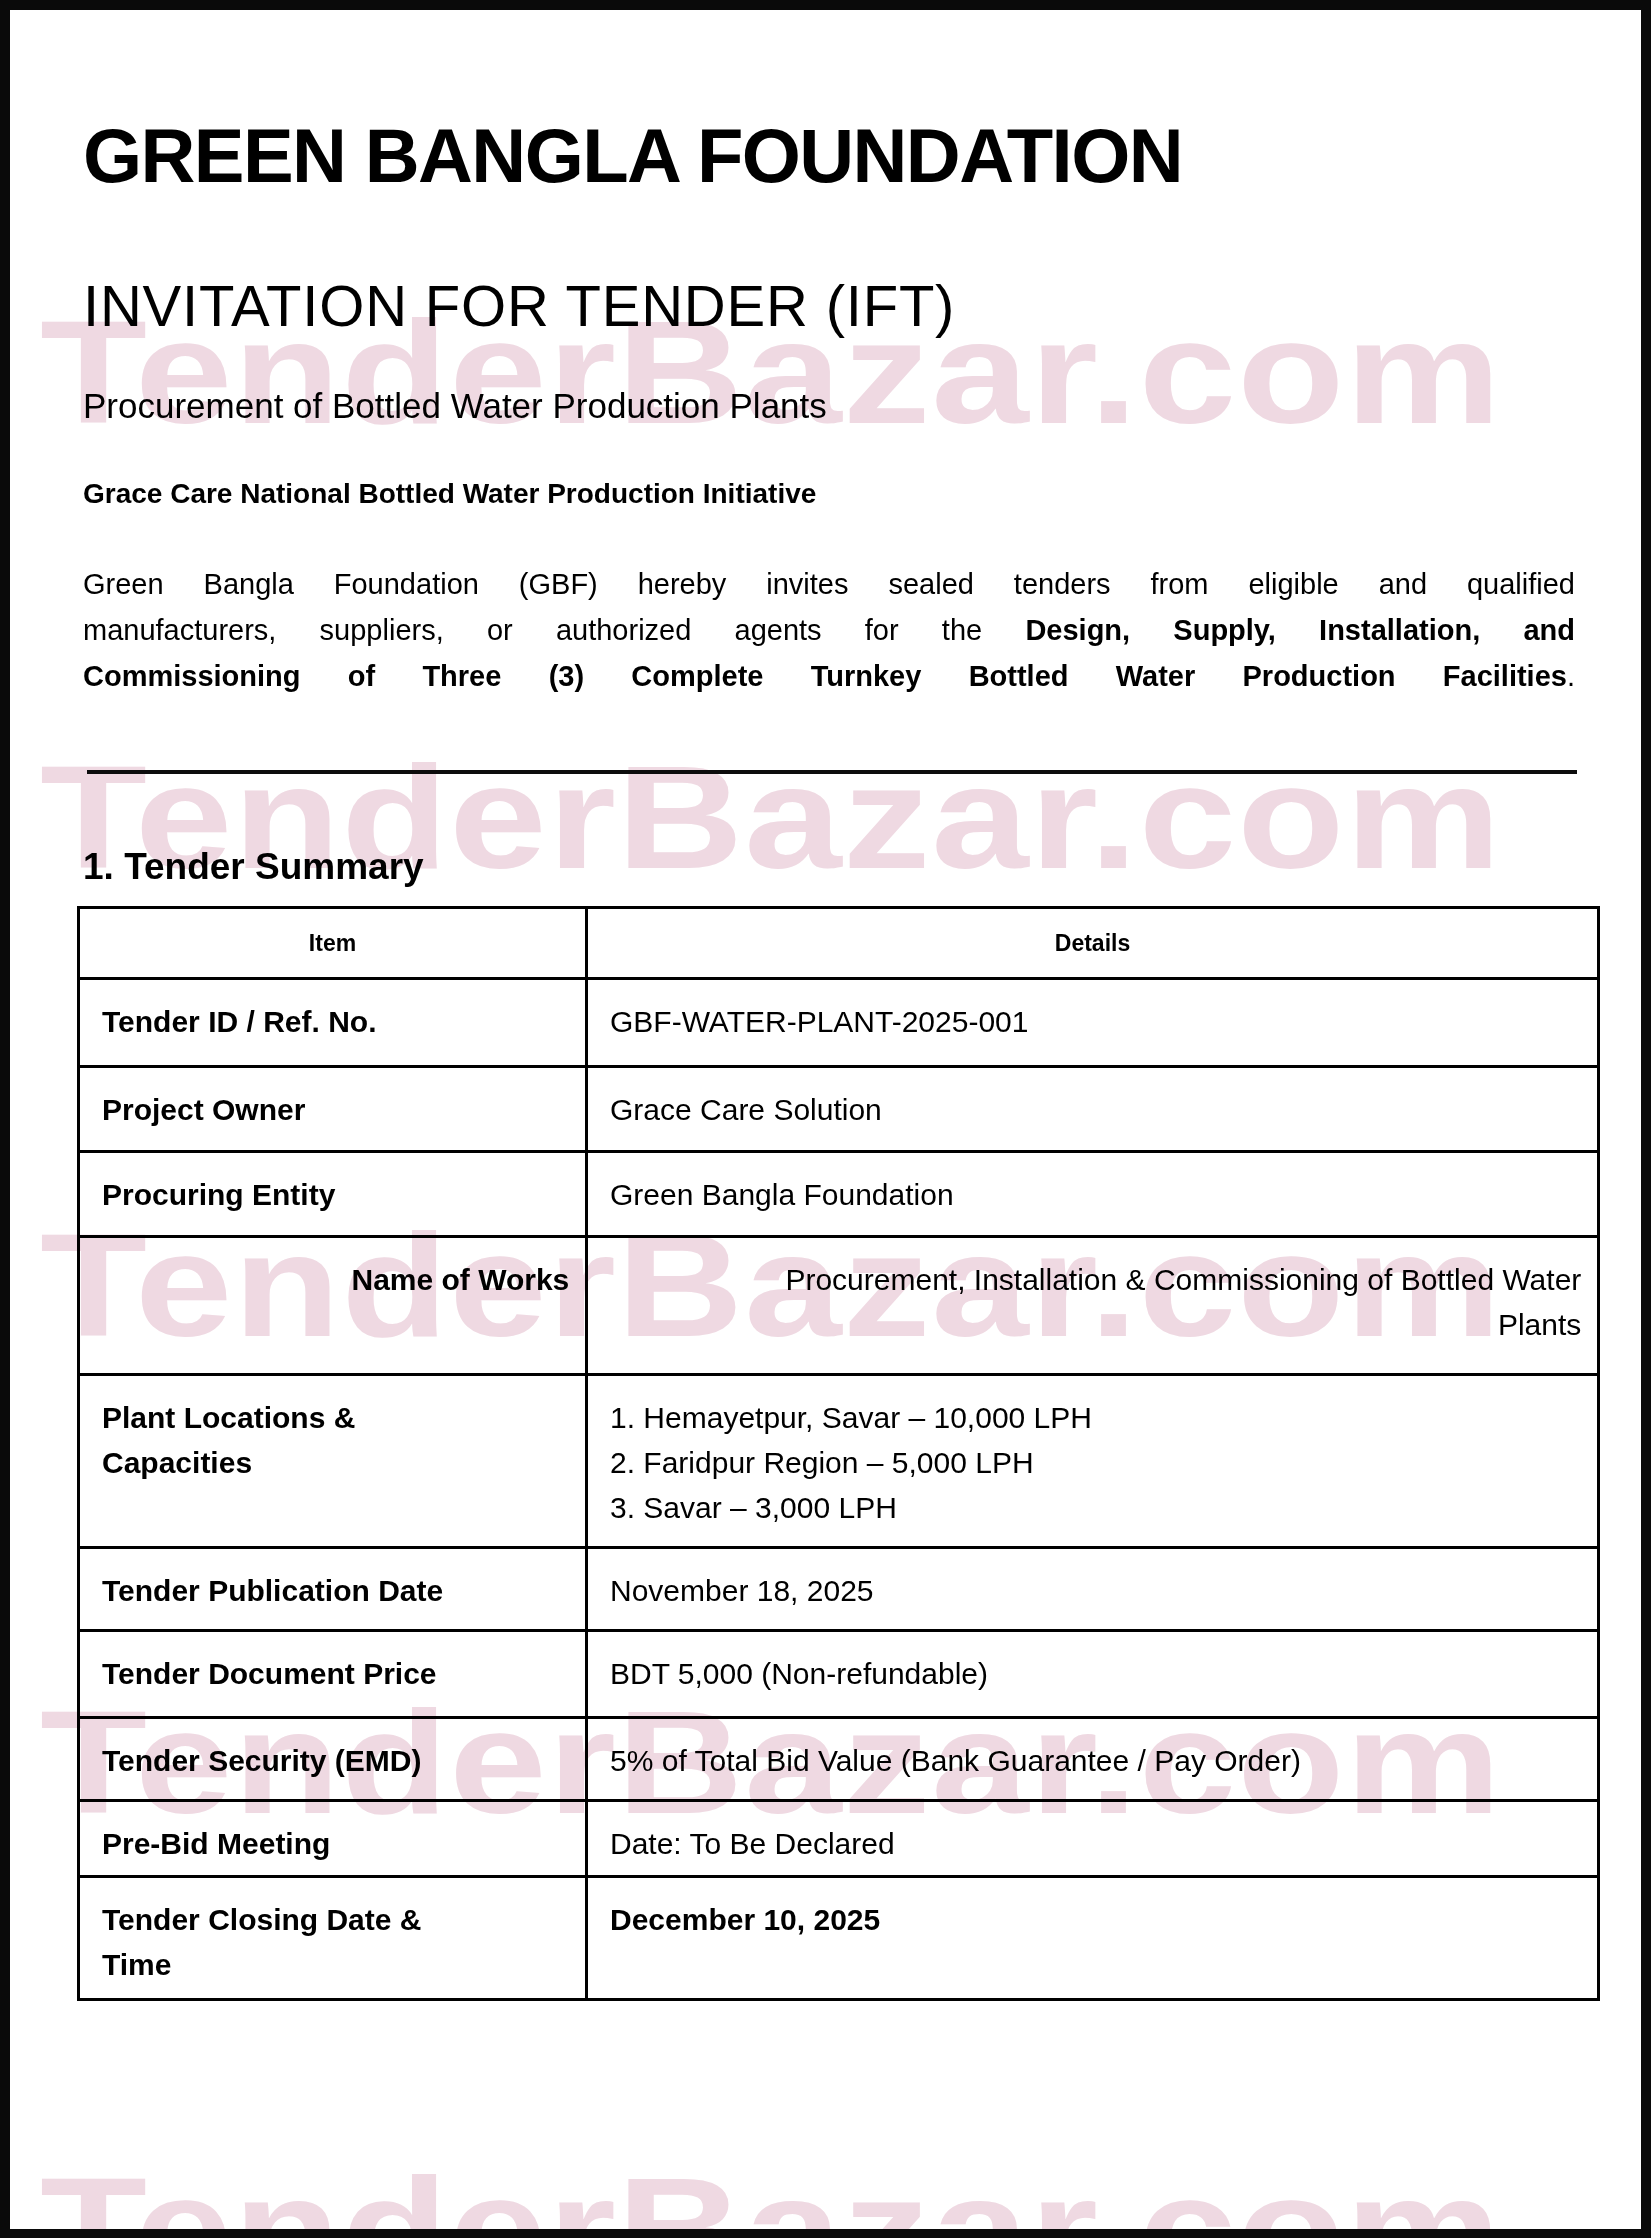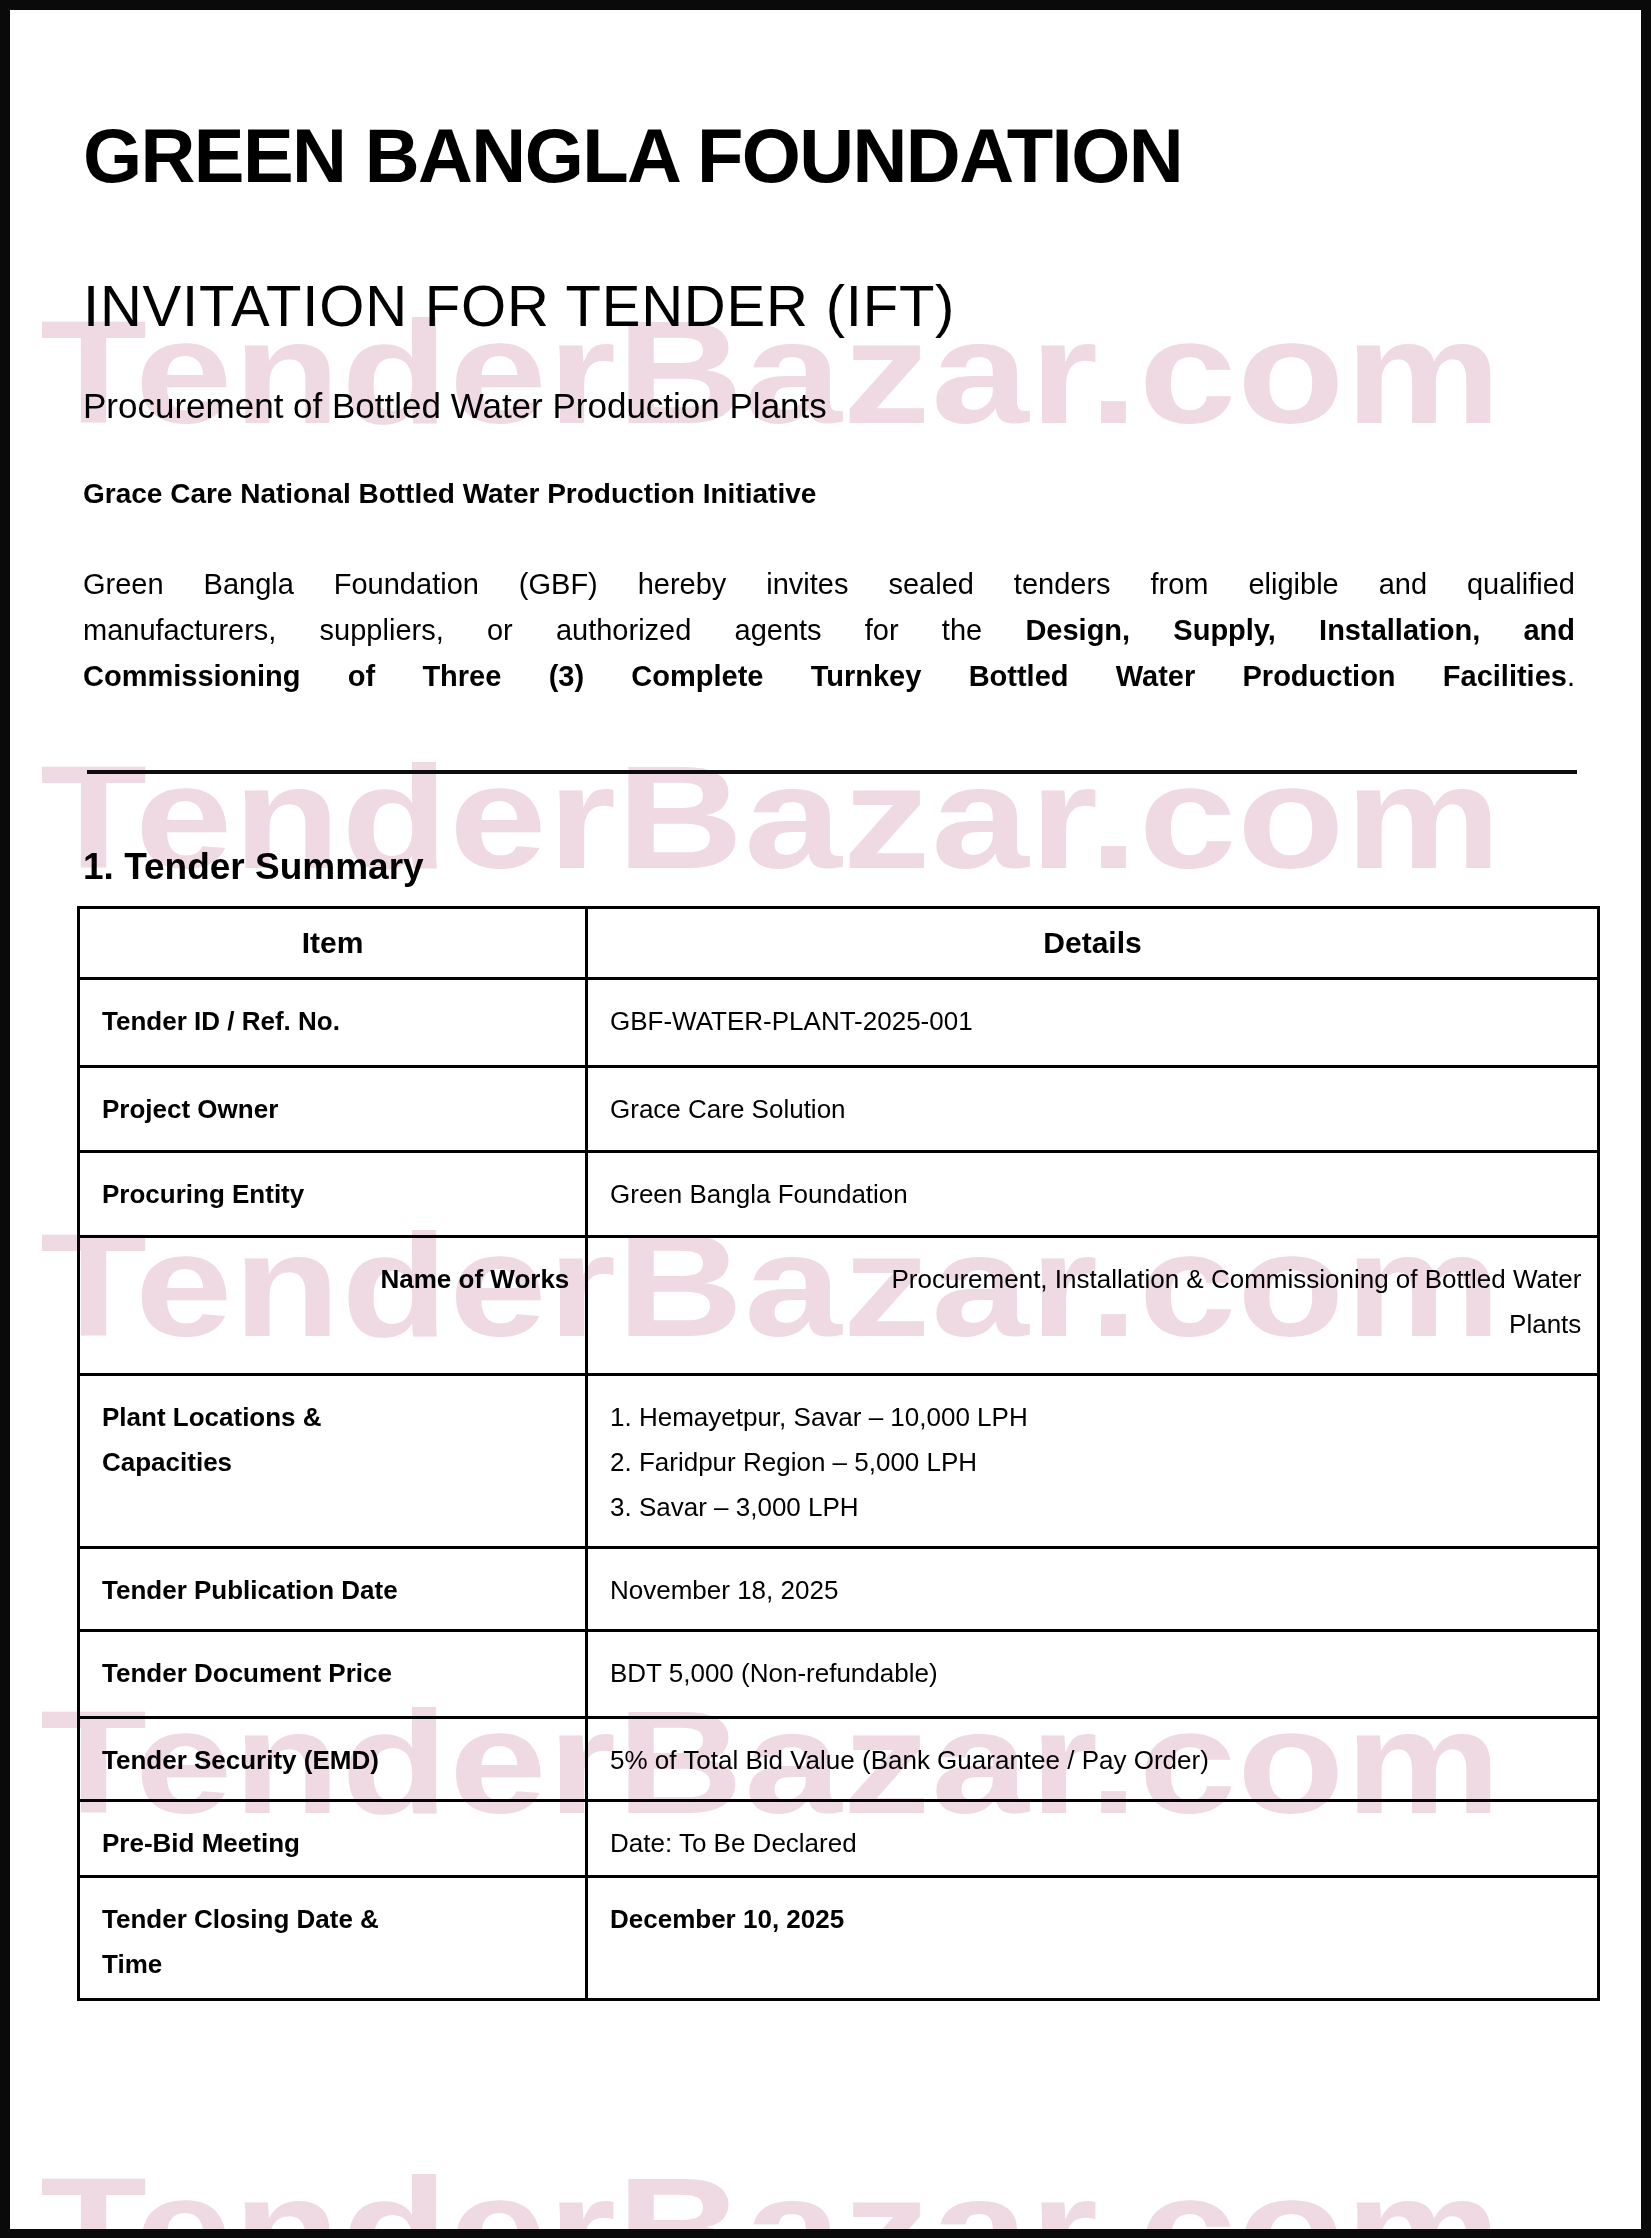--- a/index.html
+++ b/index.html
@@ -87,27 +87,27 @@
     left: 67px; top: 896px;
     width: 1523px;
     border-collapse: collapse;
     table-layout: fixed;
   }
   table.summary th, table.summary td {
     border: 3.1px solid #000000;
     background: transparent;
   }
   table.summary th {
-    font-size: 30px;
+    font-size: 23px;
     font-weight: bold;
     text-align: center;
     vertical-align: middle;
   }
   table.summary td {
-    font-size: 26px;
+    font-size: 30px;
     line-height: 45px;
     vertical-align: top;
     padding: 19px 15.7px 9.4px 22px;
     white-space: pre-line;
     margin-top: 6px;
   }
   td.label-cell { font-weight: bold; }
   td.value-cell { padding-left: 23.6px; font-weight: normal; }
   td.value-cell.bold { font-weight: bold; }
 </style>

